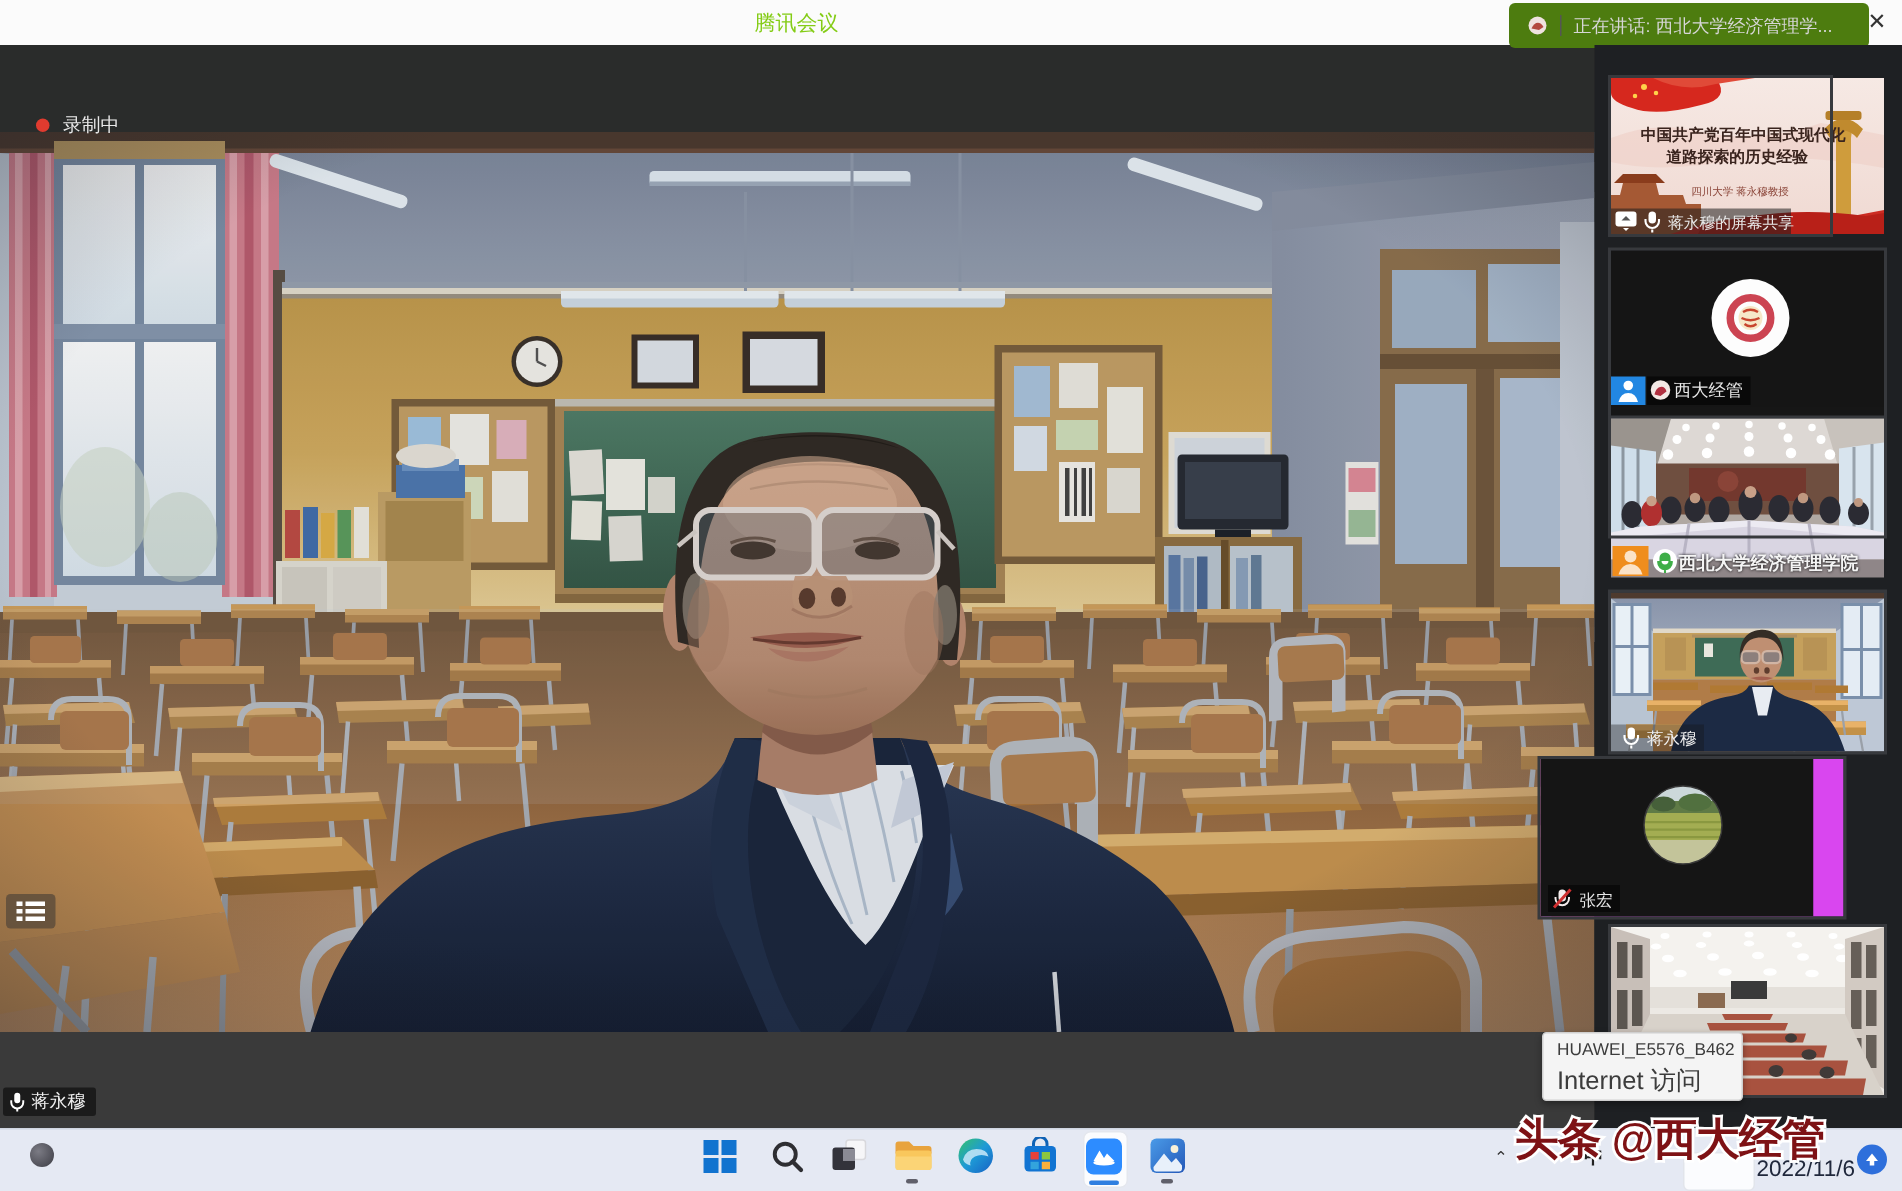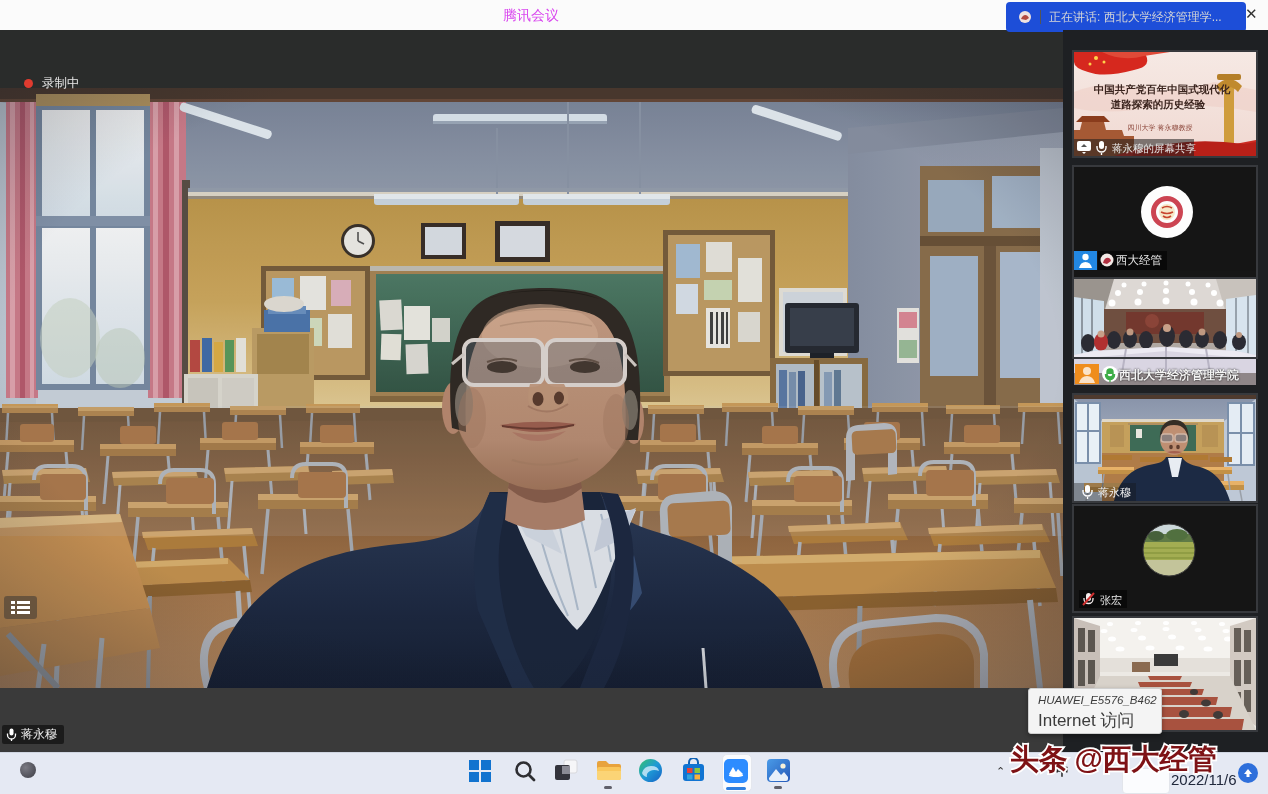--- a/index.html
+++ b/index.html
@@ -4,21 +4,21 @@
 <style>
   html,body{margin:0;padding:0;}
   body{width:1268px;height:794px;overflow:hidden;position:relative;background:#2b2b2b;
        font-family:"Liberation Sans", sans-serif;}
   .abs{position:absolute;}
 </style>
 </head>
 <body>
 
 <div class="abs" style="left:0;top:0;width:1268px;height:30px;background:#fbfbfb;border-bottom:1px solid #c9c9c9;"></div>
-<div class="abs" style="left:0;top:7px;width:1062px;text-align:center;font-size:14px;color:#d946ef;">腾讯会议</div>
+<div class="abs" style="left:0;top:7px;width:1062px;text-align:center;font-size:14px;color:#84cc16;">腾讯会议</div>
 <div class="abs" style="left:1245px;top:5px;font-size:15px;color:#333;">✕</div>
 
 <div class="abs" style="left:0;top:30px;width:1063px;height:58px;background:#2a2c2b;"></div>
 <div class="abs" style="left:0;top:688px;width:1063px;height:64px;background:#3a3a3a;"></div>
 
 <div class="abs" style="left:0;top:88px;width:1063px;height:600px;filter:saturate(0.9) brightness(0.94) blur(0.35px);" id="videohost">
 <svg width="1063" height="600" viewBox="0 0 1063 600">
 <defs>
   <linearGradient id="ceil" x1="0" y1="0" x2="0" y2="1">
     <stop offset="0" stop-color="#7b879e"></stop>
@@ -552,34 +552,34 @@
 
 <div class="abs" style="left:2px;top:725px;height:19px;background:rgba(22,22,22,0.85);border-radius:2px;padding:0 7px 0 4px;display:flex;align-items:center;">
   <svg width="11" height="14" viewBox="0 0 11 14">
       <rect x="3.5" y="0.5" width="4" height="7" rx="2" fill="#fff"></rect>
       <path d="M1.5 5.5 v1.5 a4 4 0 0 0 8 0 V5.5" stroke="#fff" fill="none" stroke-width="1.3"></path>
       <line x1="5.5" y1="11" x2="5.5" y2="13" stroke="#fff" stroke-width="1.3"></line>
     </svg>
   <span style="color:#f0f0f0;font-size:12px;margin-left:4px;">蒋永穆</span>
 </div>
 
-<div class="abs" style="left:1006px;top:2px;width:240px;height:30px;background:#1d4ed8;border-radius:4px;display:flex;align-items:center;">
+<div class="abs" style="left:1006px;top:2px;width:240px;height:30px;background:#4d7c0f;border-radius:4px;display:flex;align-items:center;">
   <span style="margin-left:12px;width:14px;height:14px;display:inline-block;">
     <svg width="14" height="14">
         <circle cx="7" cy="7" r="6" fill="#efe2df"></circle>
         <path d="M3 9 C5 4 9 4 11 8 L8 10 Z" fill="#b2493f"></path>
       </svg>
   </span>
   <span style="width:1px;height:14px;background:#555;margin-left:8px;"></span>
   <span style="color:#d6d6d6;font-size:12px;margin-left:8px;white-space:nowrap;">正在讲话: 西北大学经济管理学...</span>
 </div>
 
 <div class="abs" style="left:1063px;top:30px;width:205px;height:722px;background:#1e2023;"></div>
 
-<div class="abs" style="left:1074px;top:52px;width:182px;height:104px;background:#111;outline:2px solid #37393d;" id="t1">
+<div class="abs" style="left:1074px;top:52px;width:146px;height:104px;background:#111;outline:2px solid #37393d;" id="t1">
 <svg width="182" height="104" viewBox="0 0 182 104">
   <defs>
     <linearGradient id="t1bg" x1="0" y1="0" x2="0" y2="1">
       <stop offset="0" stop-color="#f6e9e4"></stop>
           <stop offset="1" stop-color="#f0d9d2"></stop>
     </linearGradient>
   </defs>
   <rect width="182" height="104" fill="url(#t1bg)"></rect>
   <path d="M0,40 Q30,28 60,36 Q100,44 140,30 L182,38 L182,60 Q120,48 60,58 Q25,62 0,56 Z" fill="#efcfc6" opacity="0.6"></path>
   <path d="M0,0 L70,0 Q80,14 60,18 Q30,26 14,20 Q0,16 0,10 Z" fill="#d6281e"></path>
@@ -760,21 +760,21 @@
   <path d="M93,57 Q100,55 108,57 Q101,60 93,57 Z" fill="#a5604f"></path>
   <rect x="0" y="88" width="62" height="18" fill="rgba(20,20,20,0.35)"></rect>
   <g transform="translate(8,90)">
     <rect x="3" y="0" width="5" height="8" rx="2.5" fill="#fff"></rect>
     <path d="M1 5 v1.5 a4.5 4.5 0 0 0 9 0 V5" stroke="#fff" fill="none" stroke-width="1.4"></path>
     <line x1="5.5" y1="12" x2="5.5" y2="14" stroke="#fff" stroke-width="1.4"></line>
   </g>
   <text x="24" y="101" font-size="11" fill="#f0f0f0">蒋永穆</text>
 </svg>
 </div>
-<div class="abs" style="left:1074px;top:506px;width:182px;height:105px;background:#d946ef;outline:2px solid #37393d;" id="t5">
+<div class="abs" style="left:1027px;top:506px;width:202px;height:105px;background:#d946ef;outline:2px solid #37393d;" id="t5">
 <svg width="182" height="105" viewBox="0 0 182 105">
   <rect width="182" height="105" fill="#151515"></rect>
   <g>
     <clipPath id="c5">
           <circle cx="95" cy="44" r="26"></circle>
         </clipPath>
     <g clip-path="url(#c5)">
       <rect x="69" y="18" width="52" height="14" fill="#ccd8da"></rect>
       <rect x="69" y="28" width="52" height="10" fill="#5f7a46"></rect>
       <rect x="69" y="36" width="52" height="22" fill="#a3ad52"></rect>
@@ -856,21 +856,21 @@
         <ellipse cx="132" cy="85" rx="5" ry="3.5"></ellipse>
     <ellipse cx="38" cy="98" rx="5" ry="4"></ellipse>
         <ellipse cx="144" cy="97" rx="5" ry="4"></ellipse>
         <ellipse cx="70" cy="97" rx="5" ry="4"></ellipse>
         <ellipse cx="110" cy="96" rx="5" ry="4"></ellipse>
   </g>
 </svg>
 </div>
 
 <div class="abs" style="left:1028px;top:688px;width:132px;height:44px;background:#f4f4f4;border:1px solid #cfcfcf;border-radius:3px;box-shadow:0 2px 5px rgba(0,0,0,0.35);z-index:30;">
-  <div style="margin:5px 12px 0 9px;font-size:11.5px;color:#3c3c3c;font-style:italic;">HUAWEI_E5576_B462</div>
+  <div style="margin:5px 12px 0 9px;font-size:11.5px;color:#3c3c3c;">HUAWEI_E5576_B462</div>
   <div style="margin:3px 0 0 9px;font-size:17px;color:#3c3c3c;">Internet 访问</div>
 </div>
 
 <div class="abs" style="left:0;top:752px;width:1268px;height:42px;background:#e5e9f3;border-top:1px solid #d0d6e2;z-index:10;"></div>
 <div class="abs" style="left:20px;top:762px;width:16px;height:16px;border-radius:50%;background:radial-gradient(circle at 35% 35%,#7b7b84,#3c3c44);z-index:11;"></div>
 
 <div class="abs" style="left:722px;top:754px;width:28px;height:36px;background:#fbfcfe;border:1px solid #e4e7ee;border-radius:5px;z-index:11;"></div>
 <div class="abs" style="left:468px;top:759px;z-index:12;">
 <svg width="24" height="24">
       <g fill="#1173cf">

